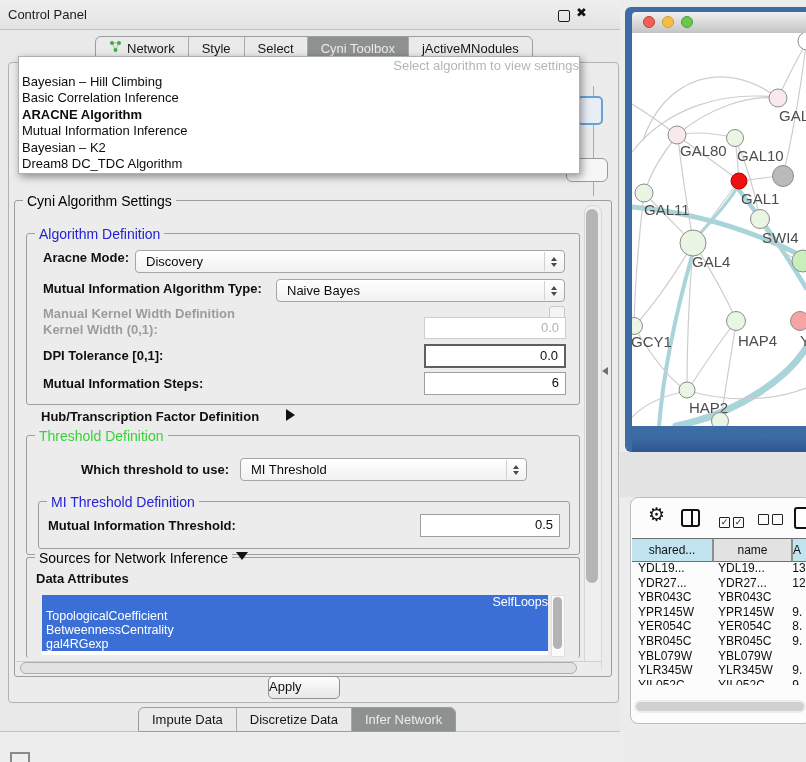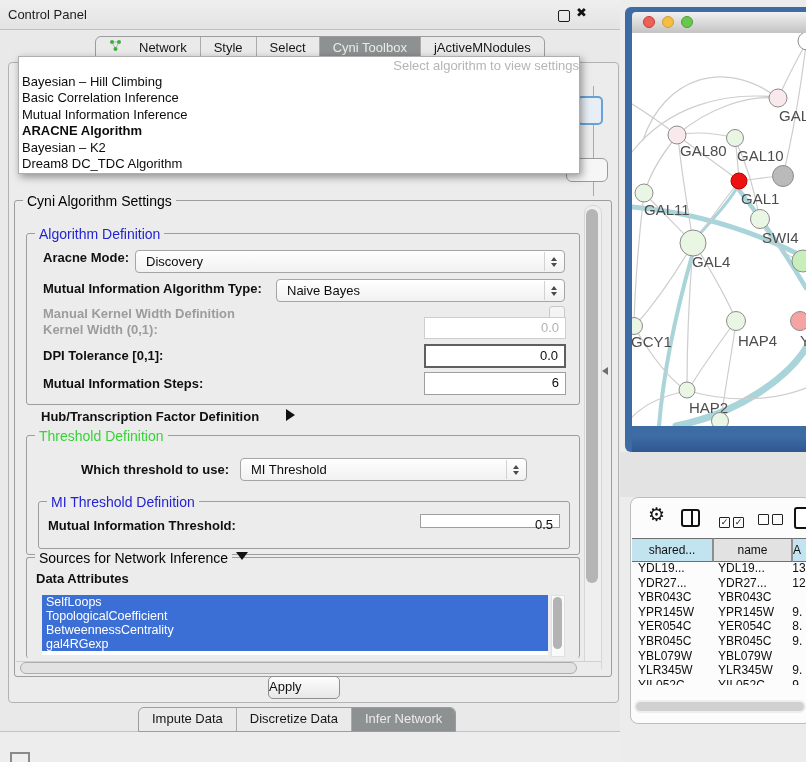--- a/index.html
+++ b/index.html
@@ -7,21 +7,21 @@
        font-family:"Liberation Sans","DejaVu Sans",sans-serif;-webkit-font-smoothing:antialiased}
   .abs{position:absolute}
   
   #cpanel{left:0;top:0;width:620px;height:731px;background:#e9e9e9;border-bottom:1px solid #c3c3c3}
   #cp-titlebar{left:0;top:0;width:620px;height:29px;background:linear-gradient(#efefef,#e3e3e3);border-bottom:1px solid #c0c0c0}
   #cp-title{left:8px;top:7px;font-size:13px;color:#1c1c1c}
   #cp-float{left:558px;top:10px;width:10px;height:10px;border:1.6px solid #1a1a1a;border-radius:2px}
   #cp-close{left:576px;top:5px;font-size:13px;font-weight:700;color:#111}
   
   .tabrow{display:flex;height:23px;border:1px solid #9c9c9c;border-radius:6px 6px 0 0;overflow:hidden;background:#eaeaea}
-  .tab{font-size:13px;color:#161616;line-height:22px;padding:0 13px;border-right:1px solid #ababab;display:flex;gap:17px;white-space:nowrap}
+  .tab{font-size:13px;color:#161616;line-height:22px;padding:0 13px;border-right:1px solid #ababab;display:flex;align-items:center;gap:5px;white-space:nowrap}
   .tab:last-child{border-right:none}
   .tab.sel{background:#8e9192;color:#ebece9}
   #toptabs{left:95px;top:36px}
   #bottabs{left:138px;top:707px}
   
   #content-border{left:8px;top:62px;width:609px;height:639px;border:1px solid #b2b2b2;border-radius:4px;background:#ececec}
   
   #frag-line{left:593px;top:86px;width:1px;height:110px;background:#a9a9a9}
   #frag-combo{left:577px;top:96px;width:22px;height:25px;border:2px solid #66a2d8;border-radius:5px;background:#e8eef5}
   #frag-field{left:566px;top:158px;width:40px;height:22px;border:1px solid #9a9a9a;border-radius:6px;background:#f6f6f6}
@@ -178,31 +178,31 @@
     <span>MI Threshold</span>
     <span class="st">
         <span class="tri-u"></span>
         <span class="tri-d"></span>
       </span>
   </div>
   <div class="gb" style="left:38px;top:501px;width:530px;height:46px">
     <span class="gt" style="color:#2323d3">MI Threshold Definition</span>
   </div>
   <span class="lbl" style="left:48px;top:518px">Mutual Information Threshold:</span>
-  <div class="tf mid" style="left:420px;top:514px;width:140px;height:14px">0.5</div>
+  <div class="tf mid" style="left:420px;top:514px;width:140px;height:23px">0.5</div>
 
   <div class="gb" style="left:26px;top:557px;width:552px;height:100px;border-bottom:none">
     <span class="gt">
       <span>Sources for Network Inference</span>
     </span>
   </div>
   <span class="abs arrow-dn" style="left:236px;top:552px"></span>
   <span class="lbl" style="left:36px;top:571px">Data Attributes</span>
   <div class="abs" id="attrlist">
-      <div class="attr-item" style="background: rgb(59, 111, 214);">SelfLoops</div>
+      <div class="attr-item" style="background: rgb(59, 111, 214); text-align: right;">SelfLoops</div>
       <div class="attr-item" style="background: rgb(59, 111, 214);">TopologicalCoefficient</div>
       <div class="attr-item" style="background: rgb(59, 111, 214);">BetweennessCentrality</div>
       <div class="attr-item" style="background: rgb(59, 111, 214);">gal4RGexp</div>
     </div>
   <div class="abs" id="attr-sb"></div>
   <div class="abs" id="attr-thumb"></div>
 
   <div class="abs" id="vscroll"></div>
   <div class="abs" id="vthumb"></div>
   <div class="abs" id="hscroll"></div>
@@ -221,22 +221,22 @@
         <span>Infer Network</span>
       </div>
   </div>
 </div>
 
 <div class="abs" id="popup">
   <div class="pop-prompt">Select algorithm to view settings</div>
   <div id="popup-items">
       <div class="pop-item">Bayesian – Hill Climbing</div>
       <div class="pop-item">Basic Correlation Inference</div>
+      <div class="pop-item bold">ARACNE Algorithm</div>
       <div class="pop-item">Mutual Information Inference</div>
-      <div class="pop-item bold">ARACNE Algorithm</div>
       <div class="pop-item">Bayesian – K2</div>
       <div class="pop-item">Dream8 DC_TDC Algorithm</div>
     </div>
 </div>
 
 <div class="abs" id="split-arrow"></div>
 
 <div class="abs" id="rightbg"></div>
 
 <div class="abs" id="netframe">

